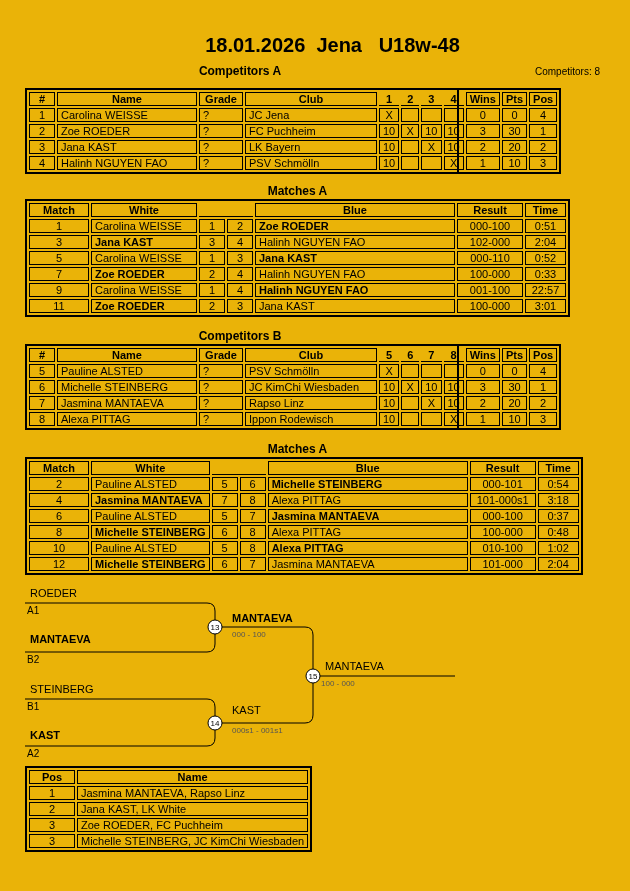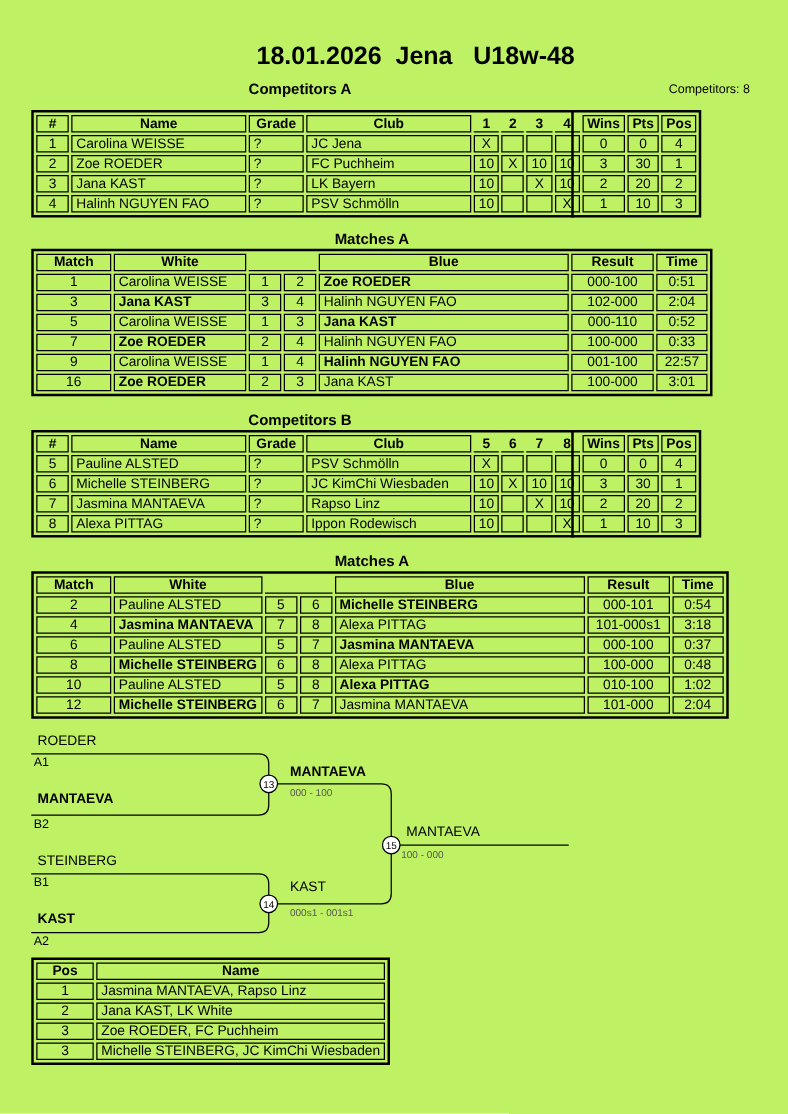--- a/index.html
+++ b/index.html
@@ -1,16 +1,16 @@
 <!DOCTYPE html>
 <html><head>
 <meta charset="utf-8">
 <style>
   html,body{margin:0;padding:0;background:#fff;}
-  .sheet{position:relative;width:630px;height:891px;background:#bef264;color:#000;
+  .sheet{position:relative;width:630px;height:891px;background:#eab308;color:#000;
          font-family:"Liberation Sans", sans-serif;overflow:hidden;}
   .abs{position:absolute;}
   .title{top:34px;left:0;width:630px;text-align:center;font-size:20px;font-weight:bold;
          white-space:pre;padding-left:35px;box-sizing:border-box;}
   .sec-head{font-weight:bold;font-size:12px;text-align:center;}
   .count-label{top:66px;right:30px;font-size:10px;}
   table.grid{border-collapse:separate;border-spacing:2px;border:2px solid #000;table-layout:fixed;}
   .grid th,.grid td{border:1px solid #000;font-size:11px;line-height:12px;height:12px;
         padding:0 3px;overflow:hidden;white-space:nowrap;box-sizing:border-box;font-weight:normal;}
   .grid th{font-weight:bold;text-align:center;}
@@ -182,21 +182,21 @@
       <tr>
         <td class="ctr">9</td>
         <td class="lft"><span class="">Carolina WEISSE</span></td>
         <td class="ctr">1</td>
         <td class="ctr">4</td>
         <td class="lft"><span class="win">Halinh NGUYEN FAO</span></td>
         <td class="ctr">001-100</td>
         <td class="ctr">22:57</td>
       </tr>
       <tr>
-        <td class="ctr">16</td>
+        <td class="ctr">11</td>
         <td class="lft"><span class="win">Zoe ROEDER</span></td>
         <td class="ctr">2</td>
         <td class="ctr">3</td>
         <td class="lft"><span class="">Jana KAST</span></td>
         <td class="ctr">100-000</td>
         <td class="ctr">3:01</td>
       </tr>
     </tbody>
       </table>
   </div>

